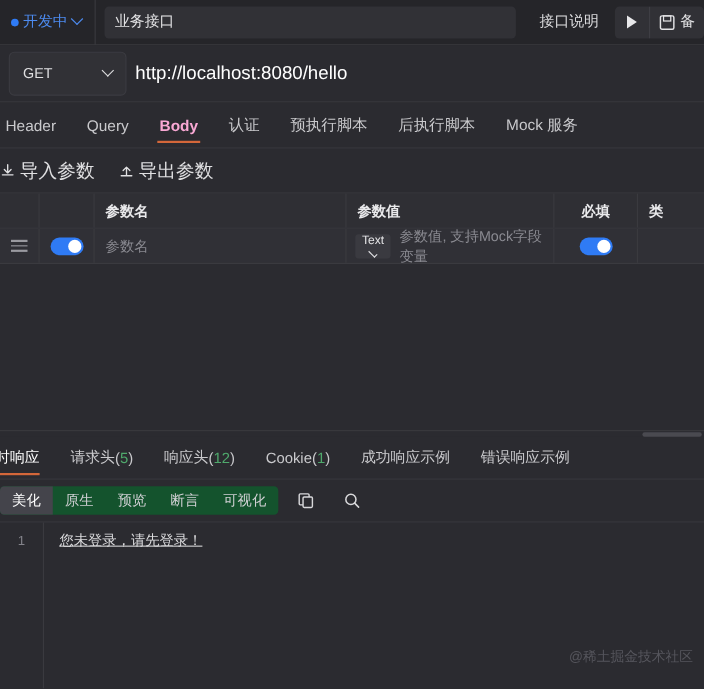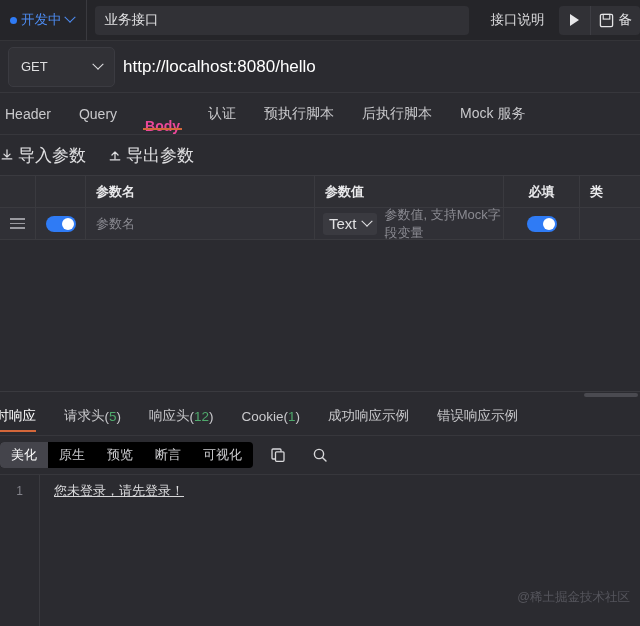--- a/index.html
+++ b/index.html
@@ -86,21 +86,21 @@
     height: 42px; min-height: 42px;
     display: flex; align-items: stretch;
     padding-left: 5px; gap: 0;
     border-bottom: 1px solid #37373c;
   }
   .rtab {
     display: flex; align-items: center; padding: 0 14px;
     font-size: 14px; color: #c9c9cc; cursor: pointer; position: relative;
   }
   .rtab:first-child { padding-left: 0; }
-  .rtab.active { color: #ec4899; font-weight: bold; align-items: flex-end; }
+  .rtab.active { color: #f9a8d4; font-weight: bold; }
   .rtab.active::after {
     content: ""; position: absolute; left: 12px; right: 12px; bottom: 4px;
     height: 2px; background: #d4673a;
   }
   .rtab:first-child.active::after { left: 0; right: 12px; }
 
   
   .io-row { height: 40px; min-height: 40px; display: flex; align-items: center; gap: 22px; padding-left: 0; }
   .io-btn { display: flex; align-items: center; gap: 4px; font-size: 17px; color: #e0e0e2; cursor: pointer; }
 
@@ -124,21 +124,21 @@
     position: relative; cursor: pointer;
   }
   .toggle::after {
     content: ""; position: absolute; right: 2px; top: 2px;
     width: 12px; height: 12px; border-radius: 50%; background: #fff;
   }
   .ph { font-size: 13px; color: #8a8a91; }
   .type-sel {
     display: flex; align-items: center; gap: 6px;
     height: 22px; padding: 0 6px; margin: 0 8px;
-    background: #3a3a40; border-radius: 3px; font-size: 15px; color: #e2e2e4; cursor: pointer;
+    background: #3a3a40; border-radius: 3px; font-size: 11px; color: #e2e2e4; cursor: pointer; flex-direction: column;
   }
   .val-wrap { display: flex; align-items: center; width: 100%; }
 
   
   .filler { flex: 1; background: #2b2b30; position: relative; }
   .splitter {
     height: 6px; min-height: 6px; background: #2b2b30;
     border-top: 1px solid #3a3a3f; position: relative;
   }
   .sbar { position: absolute; right: 2px; top: 1px; width: 54px; height: 4px; background: #4a4a50; border-radius: 2px; }
@@ -155,21 +155,21 @@
   .rstab:first-child { padding-left: 0; margin-left: -18px; }
   .rstab.active { color: #ffffff; }
   .rstab.active::after {
     content: ""; position: absolute; left: 14px; right: 14px; bottom: 3px; height: 2px; background: #d4673a;
   }
   .rstab:first-child.active::after { left: 18px; right: 14px; }
   .cnt { color: #4fa96c; }
 
   
   .view-bar { height: 38px; min-height: 38px; display: flex; align-items: center; gap: 2px; padding-left: 0; }
-  .seg { display: flex; align-items: center; height: 26px; background: #000000; border-radius: 4px; overflow: hidden; }
+  .seg { display: flex; align-items: center; height: 26px; background: #14532d; border-radius: 4px; overflow: hidden; }
   .seg-item { padding: 0 11px; height: 26px; display: flex; align-items: center; font-size: 13px; color: #cfcfd2; cursor: pointer; }
   .seg-item.active { background: #44444b; color: #ffffff; }
   .icon-btn { width: 34px; height: 26px; display: flex; align-items: center; justify-content: center; cursor: pointer; margin-left: 6px; }
 
   
   .resp-body { flex: 1; display: flex; background: #2b2b30; border-top: 1px solid #37373c; position: relative; min-height: 0; }
   .gutter { width: 40px; border-right: 1px solid #3a3a3f; padding-top: 7px; text-align: center; }
   .gutter div { font-size: 12px; color: #83838a; line-height: 18px; }
   .code { flex: 1; padding: 7px 0 0 14px; text-decoration: underline; }
   .code div { font-size: 13px; color: #dcdcde; line-height: 18px; }

